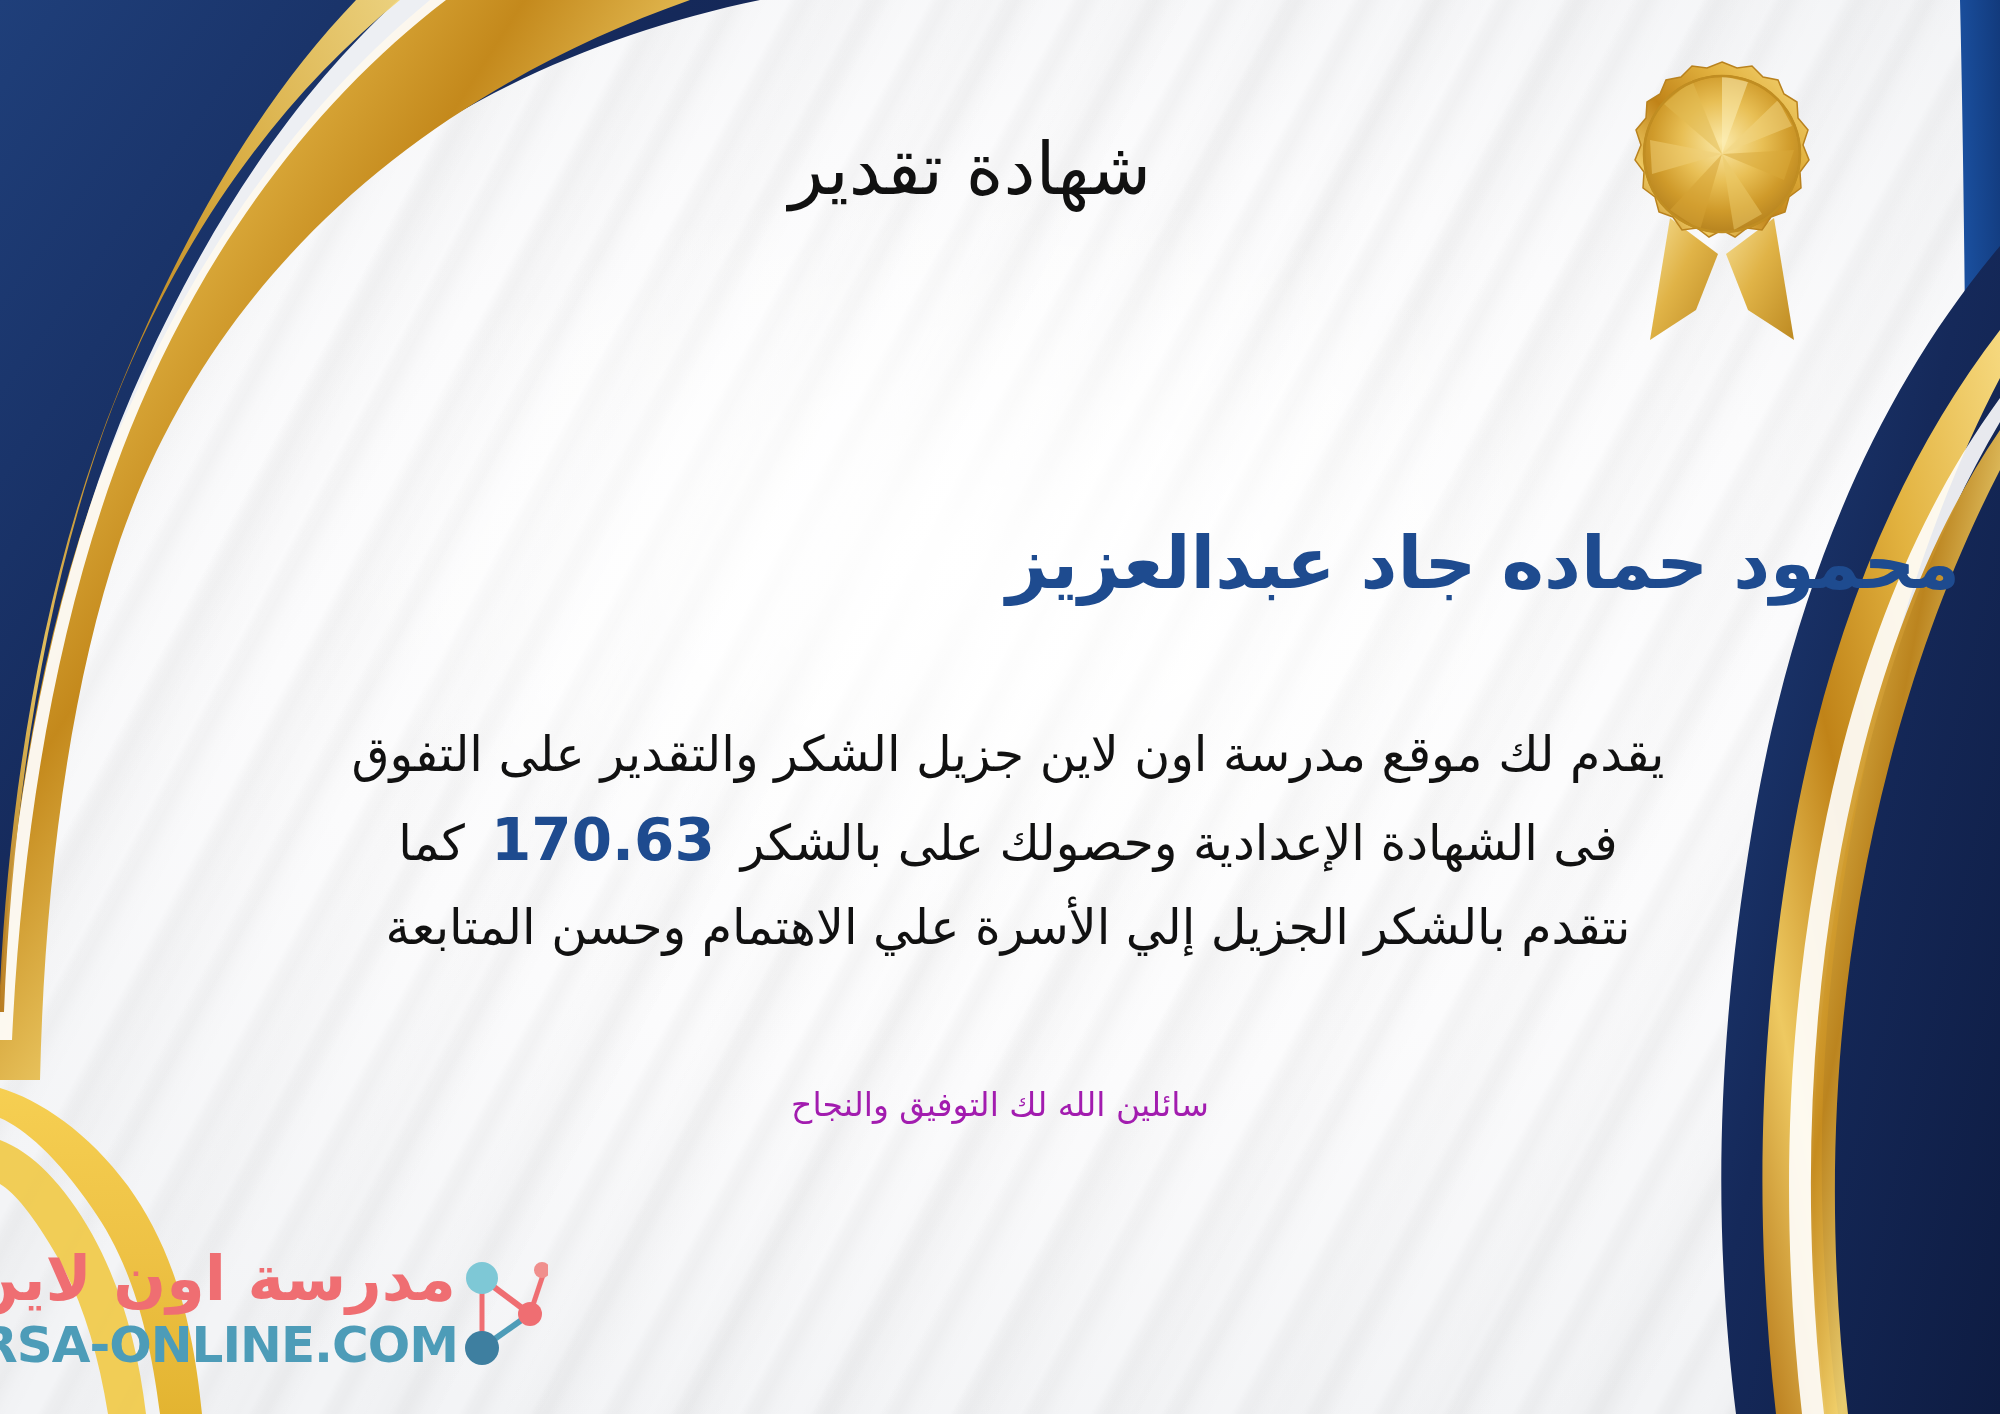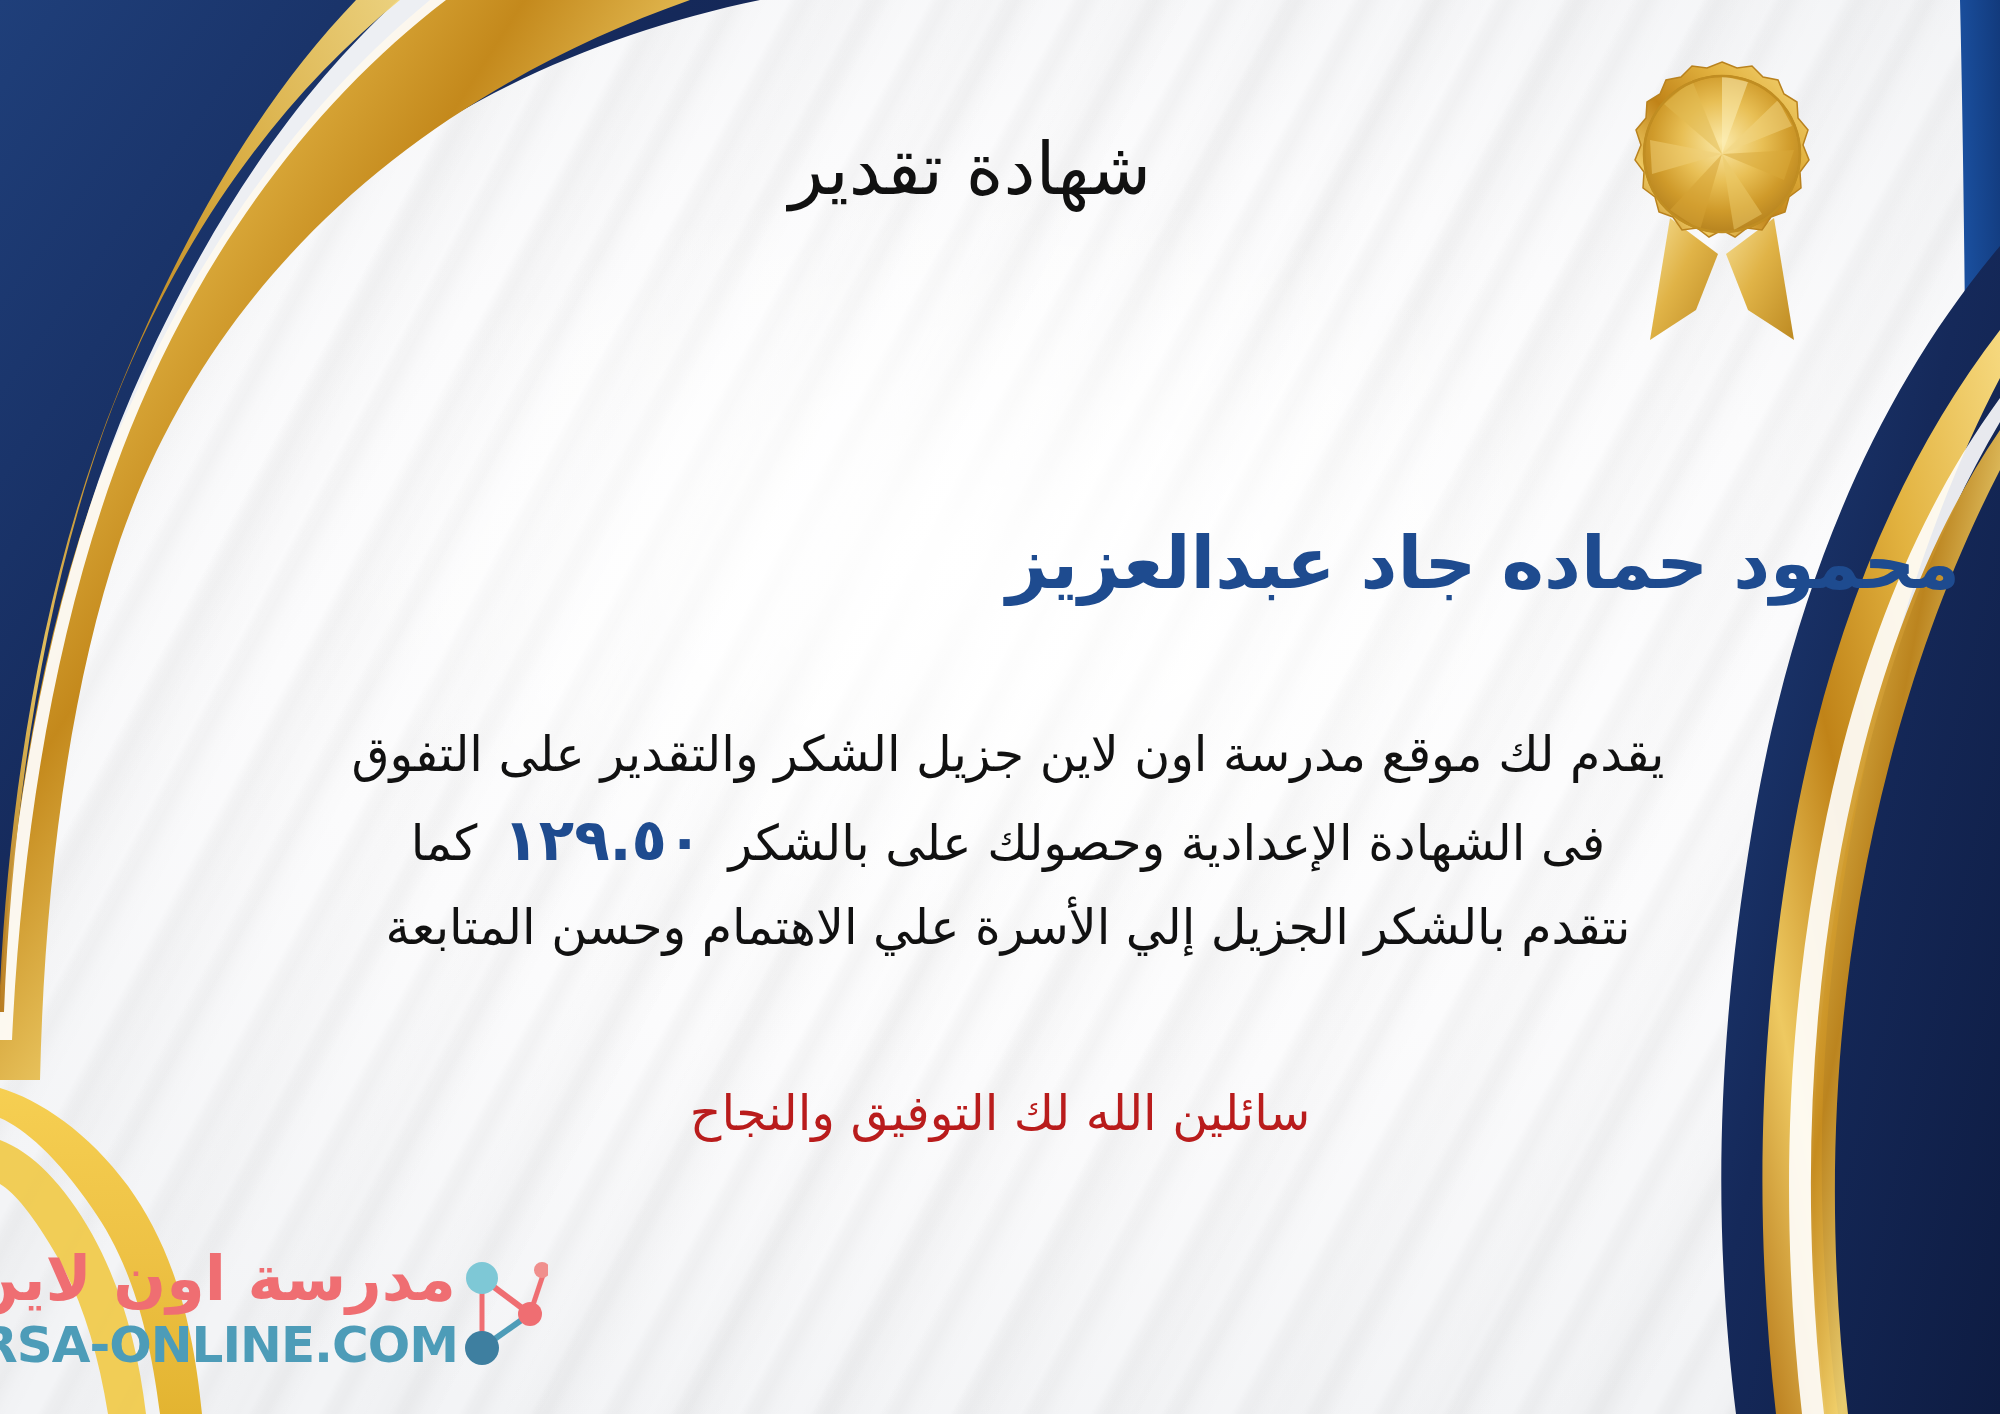--- a/index.html
+++ b/index.html
@@ -132,22 +132,22 @@
     padding: 0 26px;
     letter-spacing: 1px;
   }
   .closing-line {
     position: absolute;
     top: 1085px;
     left: 60px;
     right: 60px;
     direction: rtl;
     text-align: center;
-    color: #b91c1c;
-    font-size: 49px;
+    color: #a21caf;
+    font-size: 33px;
     font-weight: 400;
     white-space: nowrap;
   }
 
   
   .logo {
     position: absolute;
     left: 28px;
     bottom: 22px;
     width: 520px;
@@ -301,21 +301,21 @@
 
   <div class="content">
 
     <div class="cert-title">شهادة تقدير</div>
 
     <div class="recipient-name">محمود حماده جاد عبدالعزيز</div>
 
     <div class="body-block">
       <span class="body-line">يقدم لك موقع مدرسة اون لاين جزيل الشكر  والتقدير على التفوق</span>
       <span class="body-line">
-        <span>فى الشهادة الإعدادية وحصولك على بالشكر</span><span class="grade-value">١٢٩.٥٠</span><span>كما</span>
+        <span>فى الشهادة الإعدادية وحصولك على بالشكر</span><span class="grade-value">170.63</span><span>كما</span>
       </span>
       <span class="body-line">نتقدم  بالشكر الجزيل إلي الأسرة علي الاهتمام وحسن المتابعة</span>
     </div>
 
     <div class="closing-line">سائلين الله لك التوفيق  والنجاح</div>
 
     <div class="logo">
       <div class="logo-arabic">مدرسة اون لاين</div>
       <div class="logo-latin">MADRSA-ONLINE.COM</div>
       <svg class="logo-mark" viewBox="0 0 92 122">

